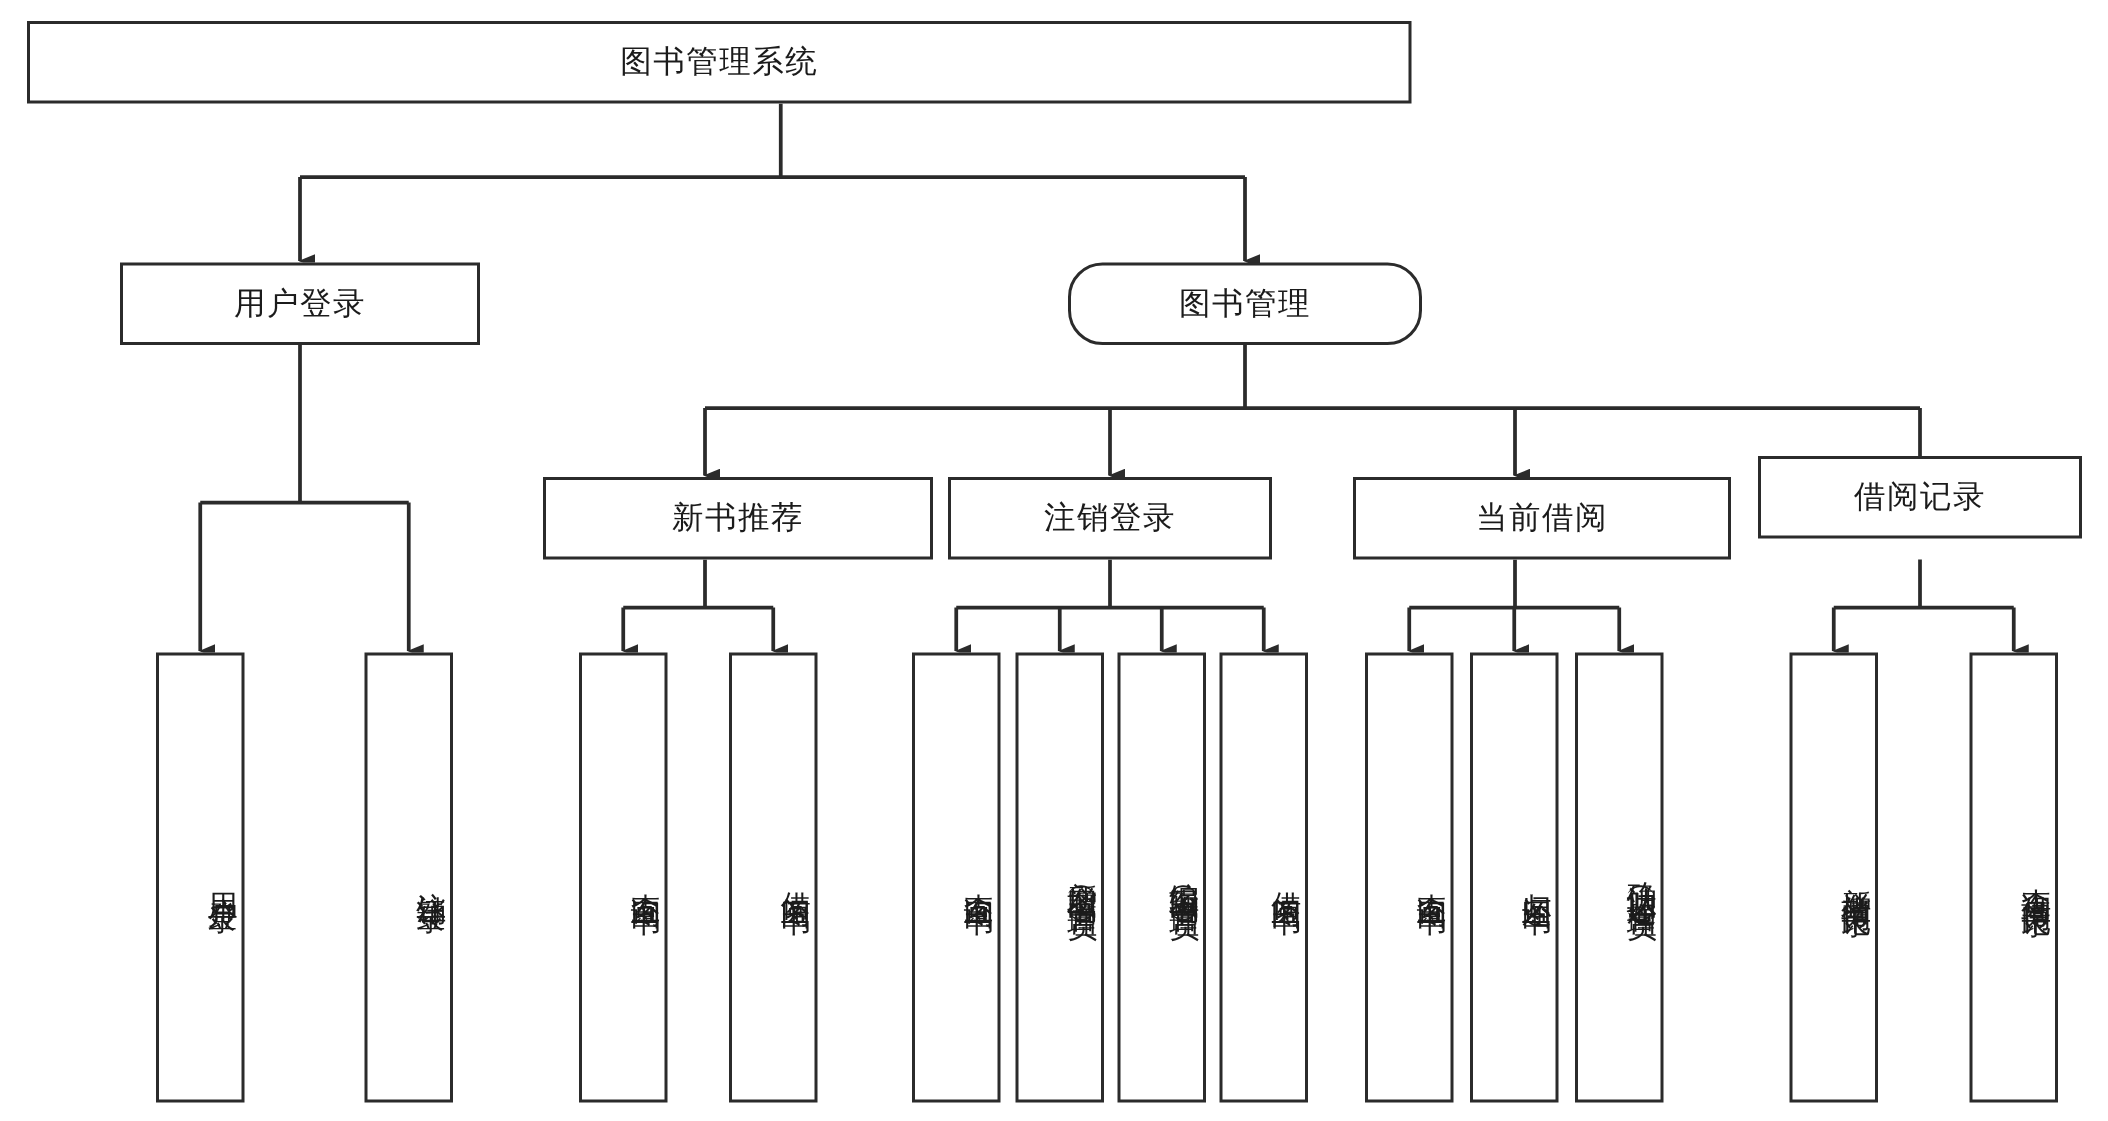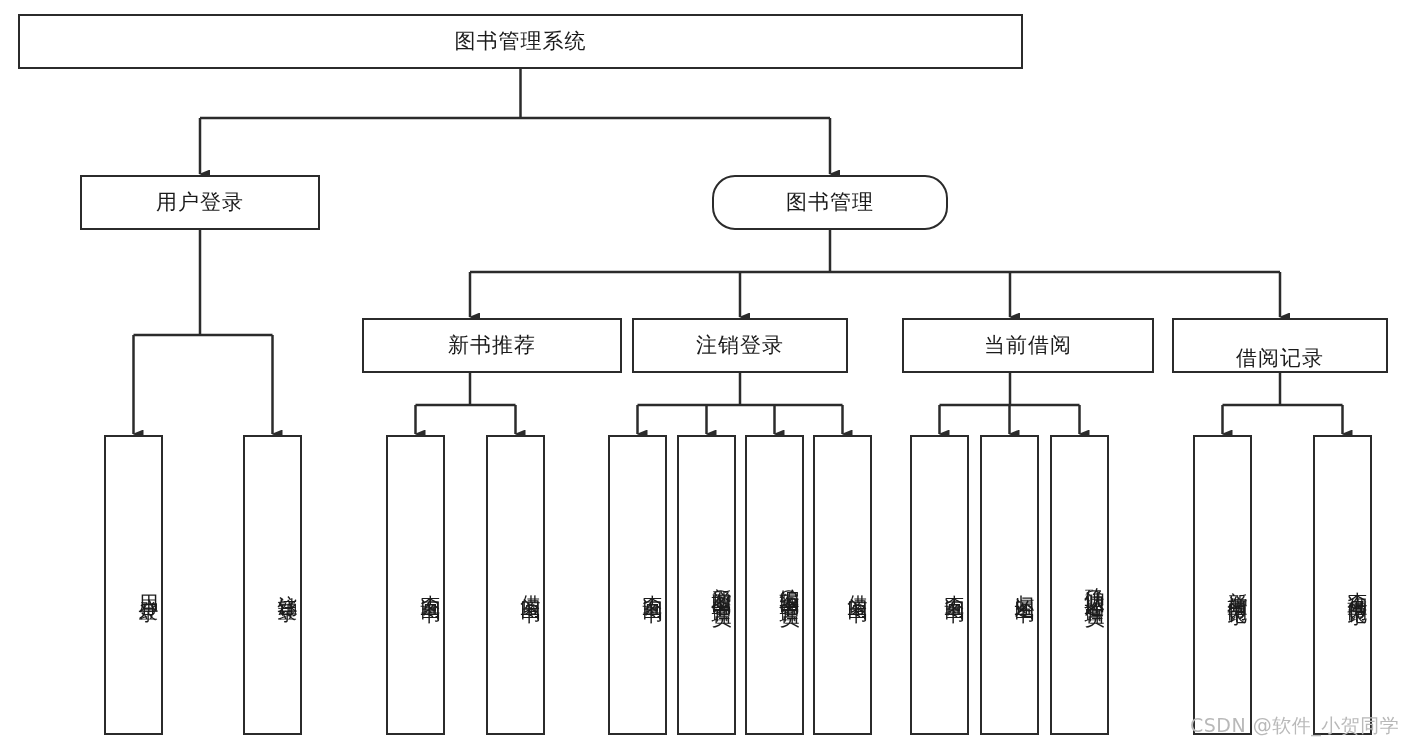--- a/index.html
+++ b/index.html
@@ -105,39 +105,39 @@
         <line x1="1009.5" y1="405" x2="1009.5" y2="434" stroke="#2b2b2b" stroke-width="2.5" marker-end="url(#arrowhead)"></line>
         <line x1="1079.5" y1="405" x2="1079.5" y2="434" stroke="#2b2b2b" stroke-width="2.5" marker-end="url(#arrowhead)"></line>
         <line x1="1280" y1="373" x2="1280" y2="405" stroke="#2b2b2b" stroke-width="2.5"></line>
         <line x1="1222.5" y1="405" x2="1342.5" y2="405" stroke="#2b2b2b" stroke-width="2.5"></line>
         <line x1="1222.5" y1="405" x2="1222.5" y2="434" stroke="#2b2b2b" stroke-width="2.5" marker-end="url(#arrowhead)"></line>
         <line x1="1342.5" y1="405" x2="1342.5" y2="434" stroke="#2b2b2b" stroke-width="2.5" marker-end="url(#arrowhead)"></line>
       </g>
   </svg>
 
   <div id="node-layer">
-      <div class="node horiz" style="left: 18px; top: 14px; width: 1005px; height: 55px;">
+      <div class="node horiz" style="left: 18px; top: 14px; width: 923px; height: 55px;">
         <span>图书管理系统</span>
       </div>
       <div class="node horiz" style="left: 80px; top: 175px; width: 240px; height: 55px;">
         <span>用户登录</span>
       </div>
       <div class="node horiz" style="left: 712px; top: 175px; width: 236px; height: 55px; border-radius: 23px;">
         <span>图书管理</span>
       </div>
       <div class="node horiz" style="left: 362px; top: 318px; width: 260px; height: 55px;">
         <span>新书推荐</span>
       </div>
       <div class="node horiz" style="left: 632px; top: 318px; width: 216px; height: 55px;">
         <span>注销登录</span>
       </div>
       <div class="node horiz" style="left: 902px; top: 318px; width: 252px; height: 55px;">
         <span>当前借阅</span>
       </div>
-      <div class="node horiz" style="left: 1172px; top: 318px; width: 216px; height: 55px; align-items: flex-end;">
+      <div class="node horiz" style="left: 1172px; top: 304px; width: 216px; height: 55px;">
         <span>借阅记录</span>
       </div>
       <div class="node vert" style="left: 104px; top: 435px; width: 59px; height: 300px;">
         <span>用户登录</span>
       </div>
       <div class="node vert" style="left: 243px; top: 435px; width: 59px; height: 300px;">
         <span>注销登录</span>
       </div>
       <div class="node vert" style="left: 386px; top: 435px; width: 59px; height: 300px;">
         <span>查询图书</span>
@@ -167,14 +167,13 @@
         <span>确认归还（管理员）</span>
       </div>
       <div class="node vert" style="left: 1193px; top: 435px; width: 59px; height: 300px;">
         <span>新增借阅记录</span>
       </div>
       <div class="node vert" style="left: 1313px; top: 435px; width: 59px; height: 300px;">
         <span>查询借阅记录</span>
       </div>
     </div>
 
-  <div class="watermark" style="left:1190px; top:713px;">CSDN @软件_小贺同学</div>
 </div>
 
 </body></html>

